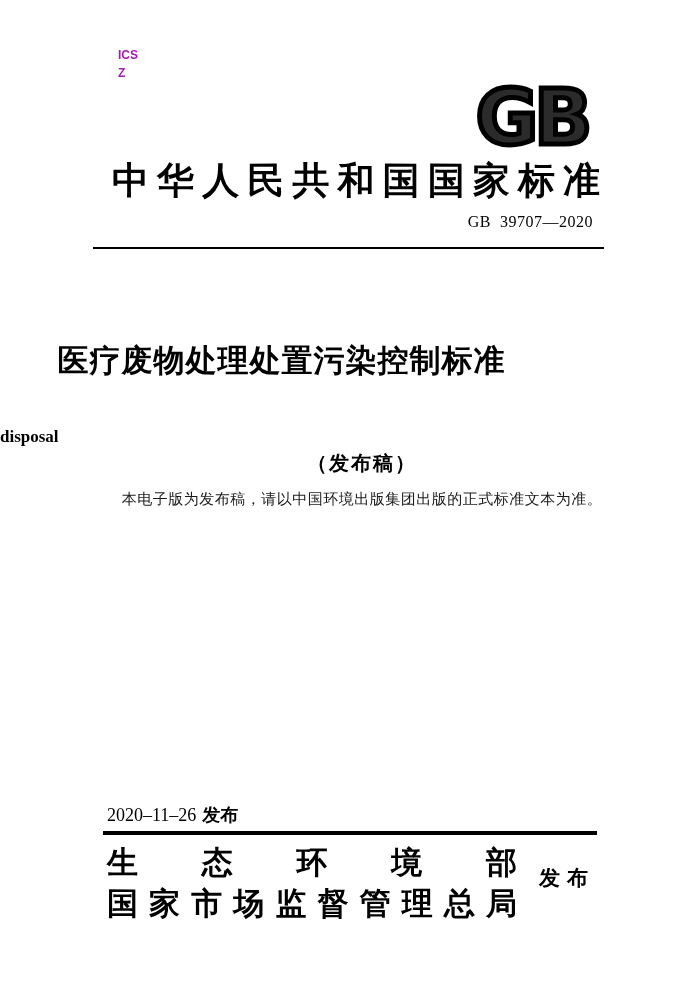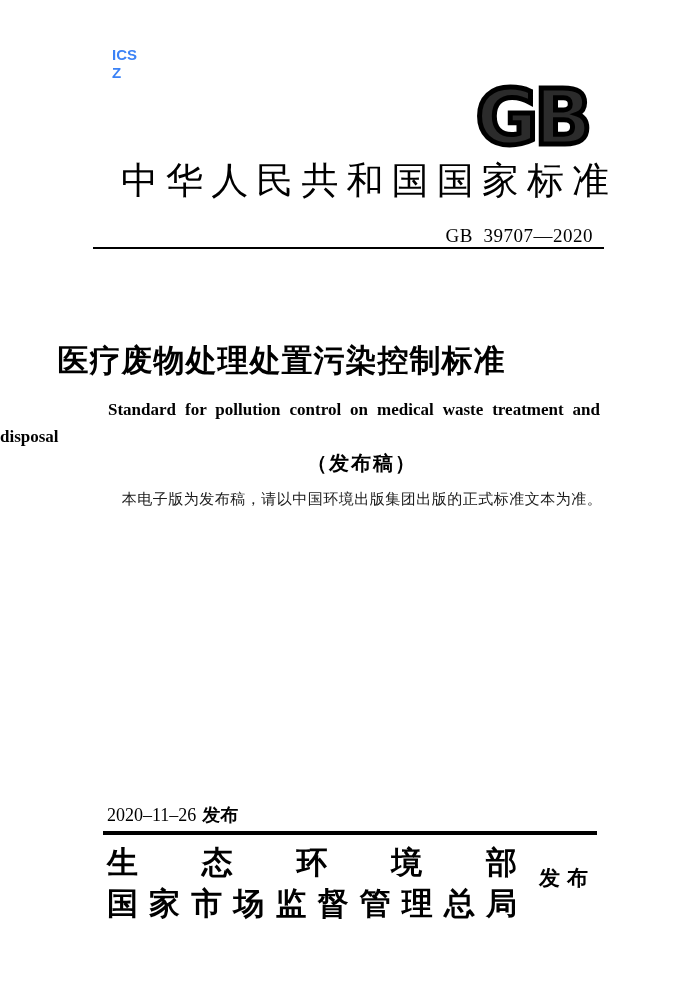--- a/index.html
+++ b/index.html
@@ -7,53 +7,53 @@
     position: relative;
     width: 700px;
     height: 990px;
     background: #ffffff;
     color: #000;
     font-family: "Liberation Serif", "DejaVu Serif", serif;
     overflow: hidden;
   }
   .ics {
     position: absolute;
-    left: 112px;
+    left: 118px;
     top: 46px;
     font-family: "Liberation Sans", "DejaVu Sans", sans-serif;
     font-weight: bold;
-    font-size: 15px;
+    font-size: 12px;
     line-height: 18px;
-    color: #3b82f6;
+    color: #a21caf;
   }
   .gb-logo {
     position: absolute;
     left: 464px;
     top: 80px;
     width: 136px;
     height: 74px;
   }
   .std-name {
     position: absolute;
-    left: 121px;
+    left: 112px;
     top: 158px;
     width: 488px;
     font-size: 37px;
-    font-weight: normal;
+    font-weight: bold;
     line-height: 46px;
     text-align: justify;
     text-align-last: justify;
     text-justify: inter-character;
     white-space: nowrap;
   }
   .std-number {
     position: absolute;
     right: 107px;
-    top: 225px;
-    font-size: 19px;
+    top: 213px;
+    font-size: 16px;
     letter-spacing: 0.5px;
     white-space: pre;
   }
   .rule-thin {
     position: absolute;
     left: 93px;
     top: 247px;
     width: 511px;
     height: 2px;
     background: #000;
@@ -172,21 +172,20 @@
   </svg>
 
   <div class="std-name">中华人民共和国国家标准</div>
 
   <div class="std-number">GB  39707—2020</div>
 
   <div class="rule-thin"></div>
 
   <div class="doc-title">医疗废物处理处置污染控制标准</div>
 
-  <div class="en-title-1">Standard for pollution control on medical waste treatment and</div>
   <div class="en-title-2">disposal</div>
 
   <div class="draft-label">（发布稿）</div>
 
   <div class="notice">本电子版为发布稿，请以中国环境出版集团出版的正式标准文本为准。</div>
 
   <div class="dates">
     <div>
       <span>2020–11–26</span><span class="label">发布</span>
     </div>

